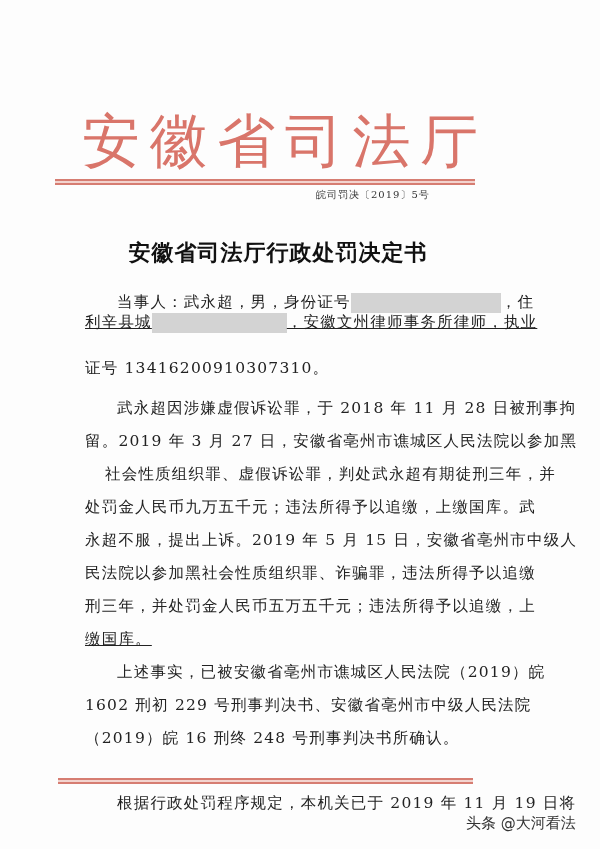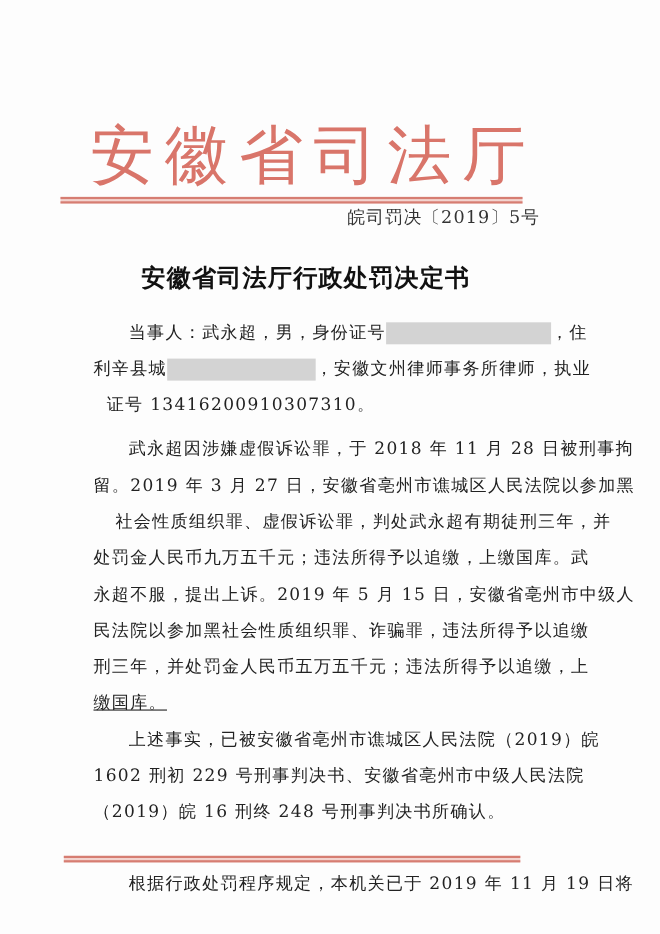--- a/index.html
+++ b/index.html
@@ -16,21 +16,21 @@
   }
   .masthead span { display: inline-block; width: 62px; text-align: center; }
   .rule {
     position: absolute; left: 55px; width: 420px; height: 6px;
     border-top: 2px solid #d67d72; border-bottom: 2px solid #d67d72;
     box-sizing: border-box; background: #f3d4cf;
   }
   .rule.top { top: 179px; }
   .rule.bottom { top: 778px; width: 415px; left: 58px; }
   .doc-no {
-    position: absolute; left: 316px; top: 188px; font-size: 16px; color: #333;
+    position: absolute; left: 316px; top: 188px; font-size: 10px; color: #333;
     letter-spacing: 1px;
   }
   .doc-title {
     position: absolute; left: 0; width: 556px; top: 238px; text-align: center;
     font-family: "DejaVu Sans", "Liberation Sans", sans-serif;
     font-weight: bold; font-size: 22px; color: #111; letter-spacing: 1px;
   }
   .body-text {
     position: absolute; left: 85px; width: 442px; font-size: 15.5px; line-height: 33px;
     color: #222; letter-spacing: 1.2px;
@@ -57,31 +57,32 @@
   </div>
 
   <div class="rule top"></div>
 
   <div class="doc-no">皖司罚决〔2019〕5号</div>
 
   <div class="doc-title">安徽省司法厅行政处罚决定书</div>
 
   <div class="body-text" id="body-text" style="top: 0px;">
       <div class="line" style="top: 286px; left: 32px;"><span>当事人：武永超，男，身份证号</span><span class="redact" style="width: 150px;"></span><span>，住</span></div>
-      <div class="line" style="top: 319px; left: 0px;"><span>利辛县城</span><span class="redact" style="width: 135px;"></span><span>，安徽文州律师事务所律师，执业</span></div>
-      <div class="line" style="top: 352px; left: 0px; margin-left: 12px;"><span>证号 13416200910307310。</span></div>
+      <div class="line" style="top: 306px; left: 0px; text-decoration: underline;"><span>利辛县城</span><span class="redact" style="width: 135px;"></span><span>，安徽文州律师事务所律师，执业</span></div>
+      <div class="line" style="top: 352px; left: 0px;"><span>证号 13416200910307310。</span></div>
       <div class="line" style="top: 392px; left: 32px;"><span>武永超因涉嫌虚假诉讼罪，于 2018 年 11 月 28 日被刑事拘</span></div>
       <div class="line" style="top: 425px; left: 0px;"><span>留。2019 年 3 月 27 日，安徽省亳州市谯城区人民法院以参加黑</span></div>
       <div class="line" style="top: 458px; left: 0px; margin-left: 20px;"><span>社会性质组织罪、虚假诉讼罪，判处武永超有期徒刑三年，并</span></div>
       <div class="line" style="top: 491px; left: 0px;"><span>处罚金人民币九万五千元；违法所得予以追缴，上缴国库。武</span></div>
       <div class="line" style="top: 524px; left: 0px;"><span>永超不服，提出上诉。2019 年 5 月 15 日，安徽省亳州市中级人</span></div>
       <div class="line" style="top: 557px; left: 0px;"><span>民法院以参加黑社会性质组织罪、诈骗罪，违法所得予以追缴</span></div>
       <div class="line" style="top: 590px; left: 0px;"><span>刑三年，并处罚金人民币五万五千元；违法所得予以追缴，上</span></div>
       <div class="line" style="top: 623px; left: 0px; text-decoration: underline;"><span>缴国库。</span></div>
       <div class="line" style="top: 656px; left: 32px;"><span>上述事实，已被安徽省亳州市谯城区人民法院（2019）皖</span></div>
       <div class="line" style="top: 689px; left: 0px;"><span>1602 刑初 229 号刑事判决书、安徽省亳州市中级人民法院</span></div>
       <div class="line" style="top: 722px; left: 0px;"><span>（2019）皖 16 刑终 248 号刑事判决书所确认。</span></div>
       <div class="line" style="top: 755px; left: 32px; margin-top: 32px;"><span>根据行政处罚程序规定，本机关已于 2019 年 11 月 19 日将</span></div>
     </div>
 
   <div class="rule bottom"></div>
 
+  <div class="watermark">头条 @大河看法</div>
 </div>
 
 </body></html>

